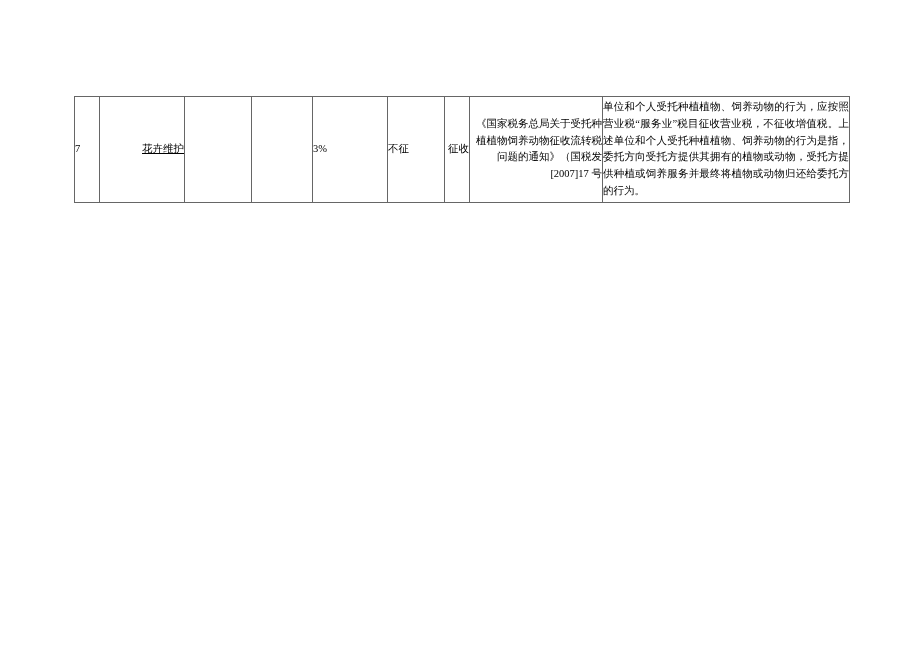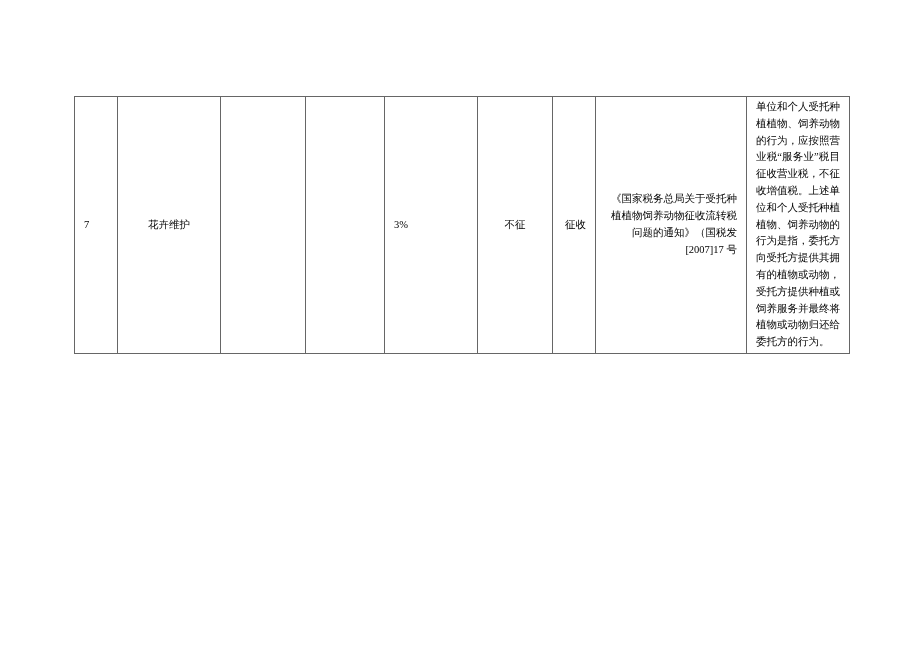--- a/index.html
+++ b/index.html
@@ -21,30 +21,30 @@
   .tbl {
     position: absolute;
     left: 74px;
     top: 96px;
     border-collapse: collapse;
     width: 776px;
   }
   .tbl td {
     border: 1px solid #666;
     vertical-align: middle;
-    padding: 2px 9px;
+    padding: 2px 0px;
     line-height: 1.6;
     font-size: 10.5px;
   }
   .c-idx { width: 24px; text-align: left; padding-left: 2px; }
-  .c-name { width: 84px; text-align: center; padding-left: 2px; }
+  .c-name { width: 84px; text-align: right; padding-left: 2px; text-decoration: underline; }
   .c-e1 { width: 66px; }
   .c-e2 { width: 60px; }
   .c-rate { width: 74px; text-align: left; padding-left: 2px; }
-  .c-lev { width: 56px; text-align: center; padding-left: 2px; margin-left: 48px; }
+  .c-lev { width: 56px; text-align: left; padding-left: 2px; margin-left: 48px; }
   .c-col { width: 24px; text-align: right; padding-left: 1px; }
   .c-doc { width: 132px; text-align: right; padding-left: 1px; }
   .c-desc { width: auto; text-align: justify; padding-left: 1px; padding-right: 2px; }
 </style>
 </head>
 <body>
 
 <div class="page">
   <table class="tbl">
     <tbody>

